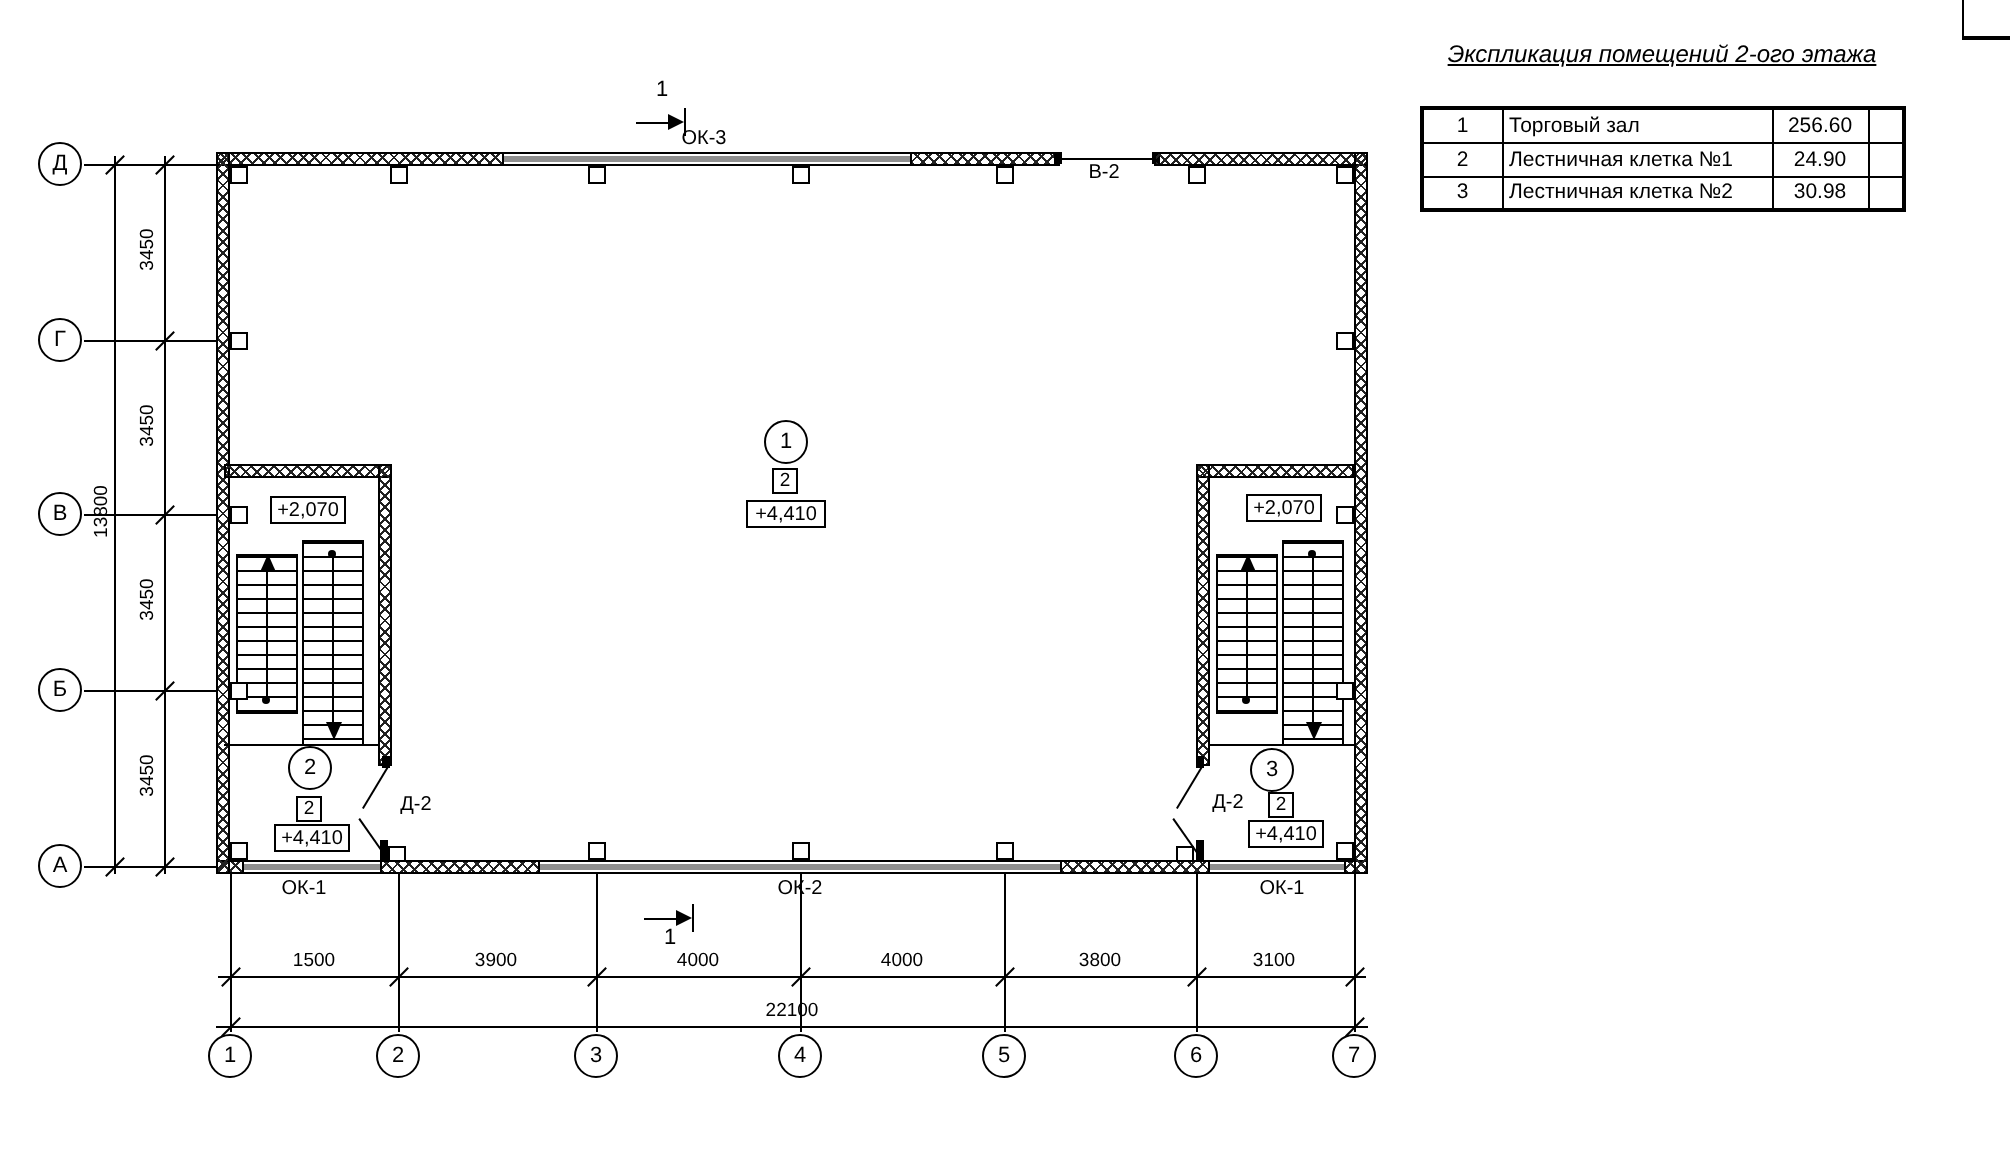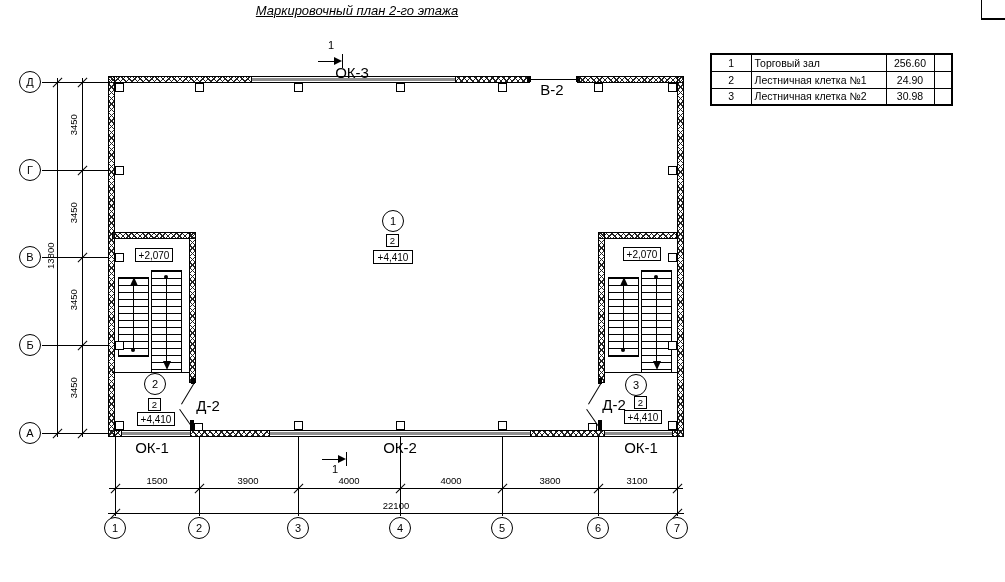--- a/index.html
+++ b/index.html
@@ -20,41 +20,41 @@
   .sqm{position:absolute;width:13px;height:13px;box-sizing:border-box;border:1px solid #000;background:#fff;
     font-size:9.5px;display:flex;align-items:center;justify-content:center;}
   .elev{position:absolute;height:14px;box-sizing:border-box;border:1px solid #000;background:#fff;
     font-size:10px;display:flex;align-items:center;justify-content:center;}
   .dimt{position:absolute;font-size:9.5px;text-align:center;line-height:1;}
   .rot{transform:rotate(-90deg);}
   .tick{position:absolute;width:13px;height:1px;background:#000;transform:rotate(-45deg);}
   .colsq{position:absolute;width:9px;height:9px;box-sizing:border-box;border:1px solid #000;background:#fff;}
   .flight{position:absolute;box-sizing:border-box;border:1px solid #000;background-color:#fff;
     background-image:repeating-linear-gradient(to bottom,#000 0 1px,transparent 1px 7px);}
-  .lbl{position:absolute;font-size:15px;text-align:center;line-height:1;}
+  .lbl{position:absolute;font-size:10px;text-align:center;line-height:1;}
   .title{position:absolute;font-style:italic;text-decoration:underline;font-size:13px;text-align:center;line-height:1.15;}
   .diag{position:absolute;height:1px;background:#000;transform-origin:0 0;}
   .ah-r{position:absolute;width:0;height:0;border-top:4px solid transparent;border-bottom:4px solid transparent;border-left:8px solid #000;}
   .ah-u{position:absolute;width:0;height:0;border-left:4px solid transparent;border-right:4px solid transparent;border-bottom:9px solid #000;}
   .ah-d{position:absolute;width:0;height:0;border-left:4px solid transparent;border-right:4px solid transparent;border-top:9px solid #000;}
   .dot{position:absolute;width:4px;height:4px;border-radius:50%;background:#000;}
   .blk{position:absolute;background:#000;}
   .outl{position:absolute;box-sizing:border-box;border:1px solid #000;background:#fff;}
   table.spec{position:absolute;left:710px;top:53px;border-collapse:collapse;table-layout:fixed;
     border:2px solid #000;font-size:10.5px;}
   table.spec td,table.spec th{border:1px solid #000;padding:0 3px;font-weight:normal;overflow:visible;}
   table.spec th{font-size:10px;white-space:pre-line;line-height:1.15;text-align:center;}
   .c{text-align:center;} .r{text-align:right;}
 </style>
 </head>
 <body>
 
 <div class="sheet">
 
-  <div class="title" style="left:237px;top:4px;width:240px">Маркировочный план 2-го этажа</div>
+  <div class="title" style="left:707px;top:21px;width:248px;font-size:12px">Экспликация помещений 2-ого этажа</div>
 
   <div class="vline" style="left:981px;top:0;height:18px"></div>
   <div class="hline" style="left:981px;top:18px;width:24px;height:2px"></div>
 
   <div class="hatch" style="left:108px;top:76px;width:144px"></div>
   <div class="win" style="left:252px;top:76px;width:203px"></div>
   <div class="hatch" style="left:455px;top:76px;width:75px"></div>
   <div class="hline" style="left:530px;top:79px;width:47px"></div>
   <div class="blk" style="left:527px;top:76px;width:4px;height:6px"></div>
   <div class="blk" style="left:576px;top:76px;width:4px;height:6px"></div>

